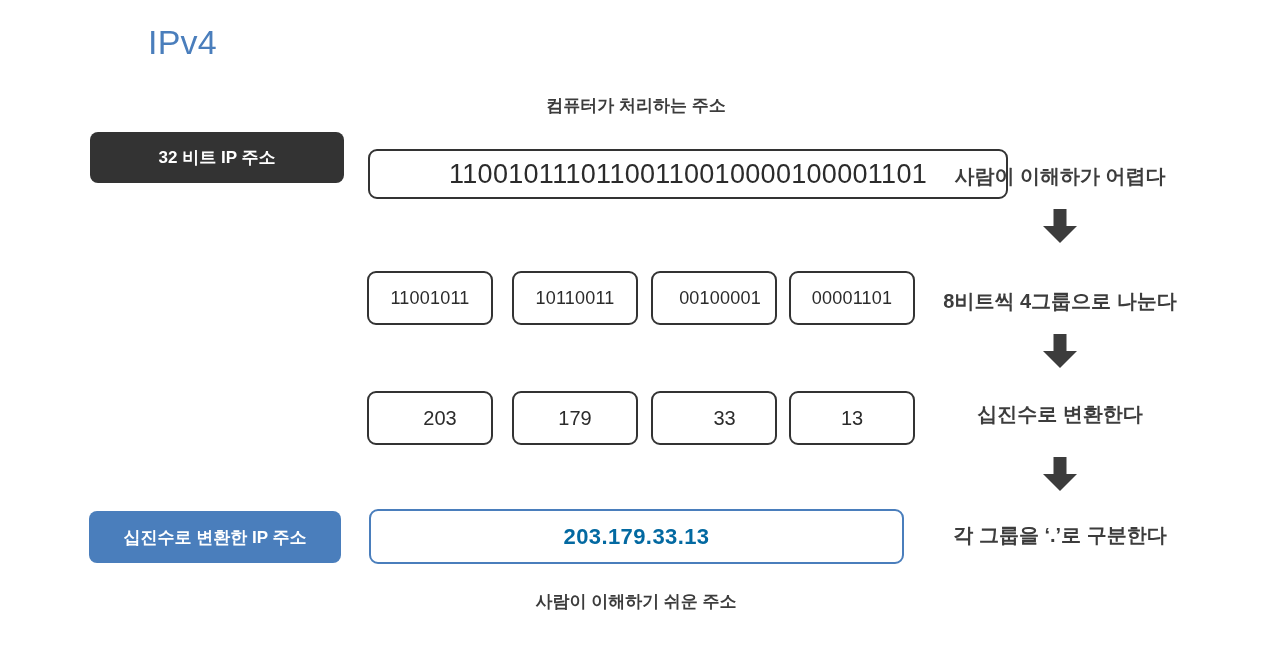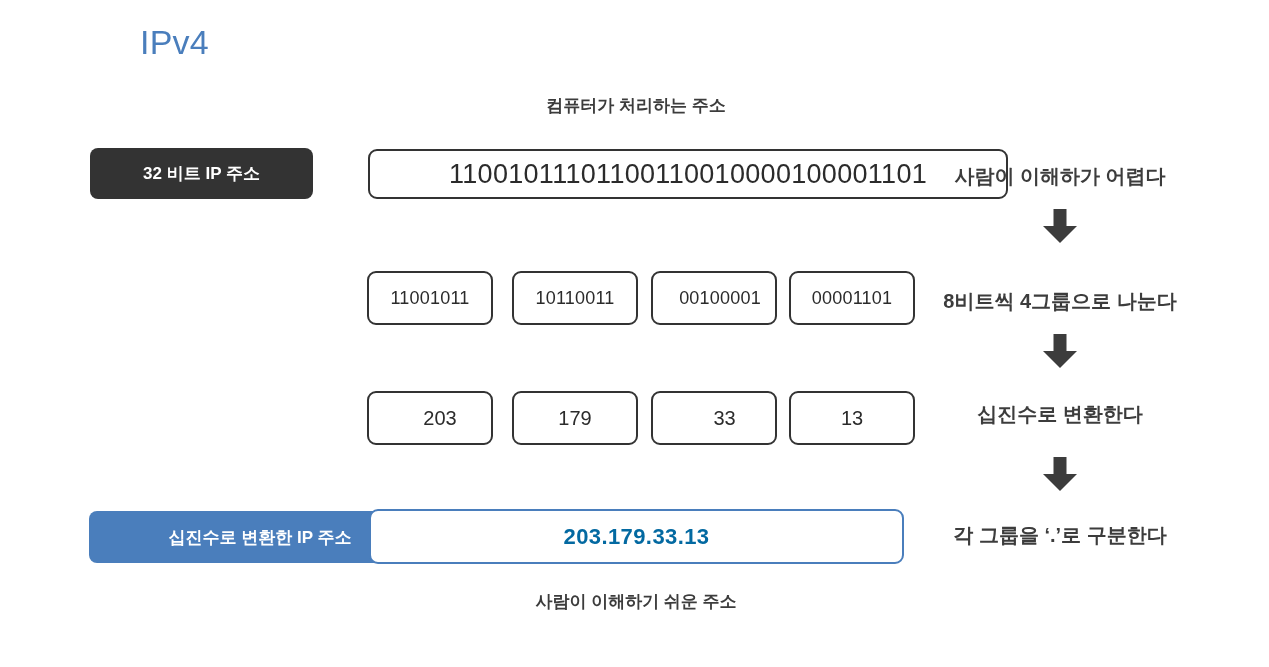--- a/index.html
+++ b/index.html
@@ -18,21 +18,21 @@
 
   .stage {
     position: relative;
     width: 1269px;
     height: 667px;
   }
 
   
   .page-title {
     position: absolute;
-    left: 140px;
+    left: 148px;
     top: 20px;
     font-size: 34px;
     font-weight: 400;
     color: #4a7ebc;
     letter-spacing: 0.2px;
     line-height: 44px;
     white-space: nowrap;
   }
 
   
@@ -62,32 +62,31 @@
     align-items: center;
     justify-content: center;
     border-radius: 8px;
     font-size: 17px;
     font-weight: 700;
     color: #ffffff;
     white-space: nowrap;
   }
   .pill-dark {
     left: 90px;
-    top: 148px;
-    width: 223px;
+    top: 132px;
+    width: 254px;
     height: 51px;
     background: #333333;
   }
   .pill-blue {
     left: 89px;
     top: 511px;
     width: 252px;
     height: 52px;
     background: #4a7ebc;
-    padding-left: 45px;
   }
 
   
   .box {
     position: absolute;
     display: flex;
     align-items: center;
     justify-content: center;
     box-sizing: border-box;
     background: #ffffff;

